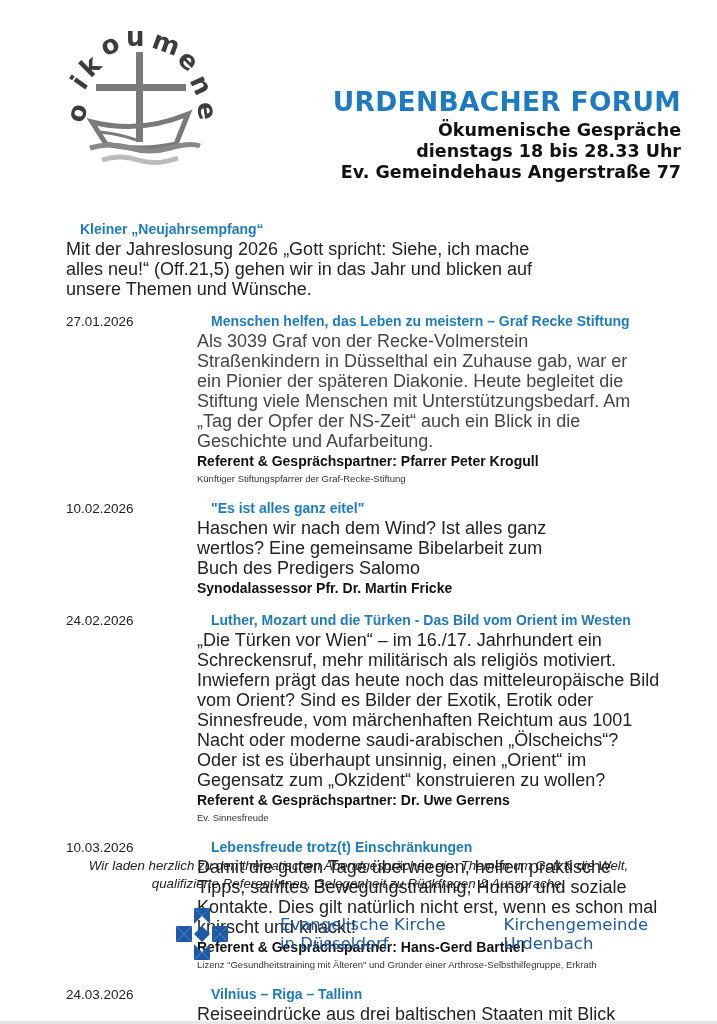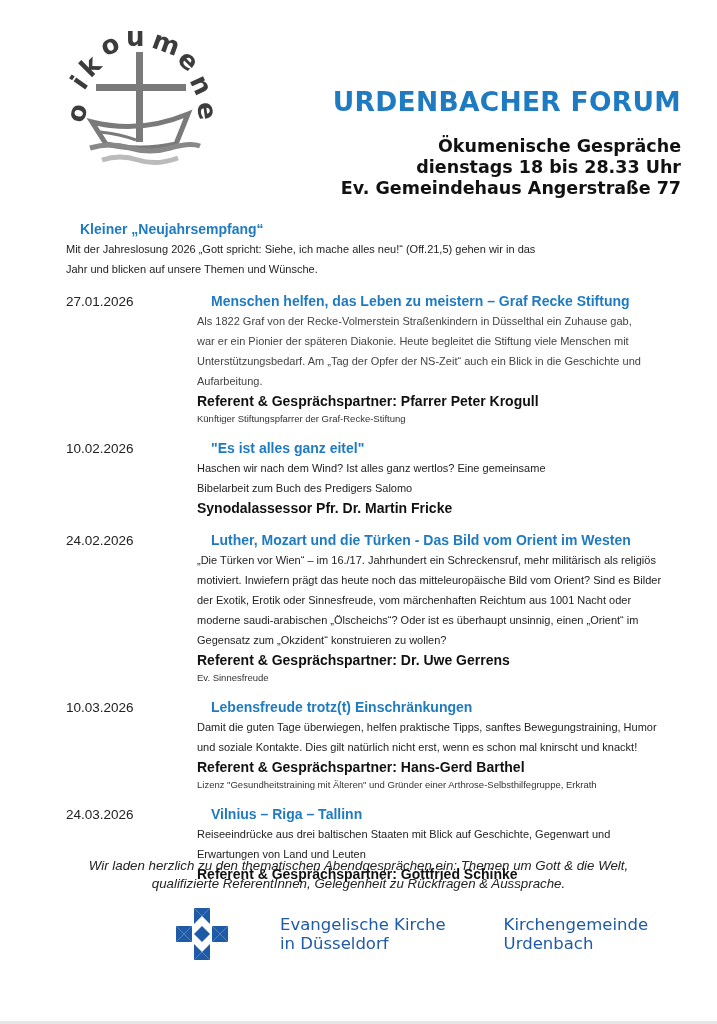--- a/index.html
+++ b/index.html
@@ -1,27 +1,27 @@
 <!DOCTYPE html>
 <html><head>
 <meta charset="utf-8">
 <style>
   html, body { margin:0; padding:0; background:#ffffff; }
   body { width:717px; height:1024px; position:relative; overflow:hidden; font-family:"Liberation Sans", sans-serif; color:#1a1a1a; }
   .page-bottom { position:absolute; left:0; right:0; bottom:0; height:3px; background:#e6e6e6; }
   .logo { position:absolute; left:60px; top:22px; width:160px; height:150px; }
   .header { position:absolute; right:36px; top:86px; text-align:right; }
-  .title { font-family:"DejaVu Sans", sans-serif; font-weight:bold; color:#1f7bc1; font-size:26.5px; letter-spacing:0.3px; line-height:32px; margin-bottom:18px; }
+  .title { font-family:"DejaVu Sans", sans-serif; font-weight:bold; color:#1f7bc1; font-size:26.5px; letter-spacing:0.3px; line-height:32px; margin-bottom:2px; }
   .sub { font-family:"DejaVu Sans", sans-serif; font-weight:bold; font-size:17.5px; line-height:21px; color:#111; }
   .events { position:absolute; left:66px; top:219px; width:640px; }
   .event { display:flex; margin-bottom:12px; }
   .date { width:131px; flex:none; font-size:13.5px; color:#222; line-height:20px; padding-top:1px; }
   .content { flex:1; }
   .ev-title { color:#1f7bc1; font-weight:bold; font-size:14px; line-height:20px;padding-left:14px; }
-  .ev-desc { font-size:11px; line-height:20px; color:#222; }
+  .ev-desc { font-size:18px; line-height:20px; color:#222; }
   .ev-ref { font-size:14px; line-height:20px; font-weight:bold; color:#111; }
   .ev-note { font-size:9.5px; line-height:15px; color:#333; }
   .invite { position:absolute; left:60px; right:60px; top:857px; text-align:center; font-style:italic; font-size:13.3px; line-height:18px; color:#222; }
   .footer { position:absolute; left:176px; top:908px; display:flex; align-items:center;gap:36px; }
   .ekd-logo { width:52px; height:52px; margin-right:16px; }
   .org { color:#1f5aa6; font-size:16.5px; line-height:19px; margin-right:22px; font-family:"DejaVu Sans", sans-serif; }
 </style>
 </head>
 <body>
 
@@ -58,21 +58,21 @@
   <div class="event">
     <div class="content">
       <div class="ev-title">Kleiner „Neujahrsempfang“</div>
       <div class="ev-desc" style="width:490px">Mit der Jahreslosung 2026 „Gott spricht: Siehe, ich mache alles neu!“ (Off.21,5) gehen wir in das Jahr und blicken auf unsere Themen und Wünsche.</div>
     </div>
   </div>
   <div class="event">
     <div class="date">27.01.2026</div>
     <div class="content">
       <div class="ev-title">Menschen helfen, das Leben zu meistern – Graf Recke Stiftung</div>
-      <div class="ev-desc" style="width:450px;color:#444">Als 1822 Graf von der Recke-Volmerstein Straßenkindern in Düsselthal ein Zuhause gab, war er ein Pionier der späteren Diakonie. Heute begleitet die Stiftung viele Menschen mit Unterstützungsbedarf. Am „Tag der Opfer der NS-Zeit“ auch ein Blick in die Geschichte und Aufarbeitung.</div>
+      <div class="ev-desc" style="width:450px;color:#444">Als 3039 Graf von der Recke-Volmerstein Straßenkindern in Düsselthal ein Zuhause gab, war er ein Pionier der späteren Diakonie. Heute begleitet die Stiftung viele Menschen mit Unterstützungsbedarf. Am „Tag der Opfer der NS-Zeit“ auch ein Blick in die Geschichte und Aufarbeitung.</div>
       <div class="ev-ref">Referent &amp; Gesprächspartner: Pfarrer Peter Krogull</div>
       <div class="ev-note">Künftiger Stiftungspfarrer der Graf-Recke-Stiftung</div>
     </div>
   </div>
   <div class="event">
     <div class="date">10.02.2026</div>
     <div class="content">
       <div class="ev-title">"Es ist alles ganz eitel"</div>
       <div class="ev-desc" style="width:380px">Haschen wir nach dem Wind? Ist alles ganz wertlos? Eine gemeinsame Bibelarbeit zum Buch des Predigers Salomo</div>
       <div class="ev-ref">Synodalassessor Pfr. Dr. Martin Fricke</div>

